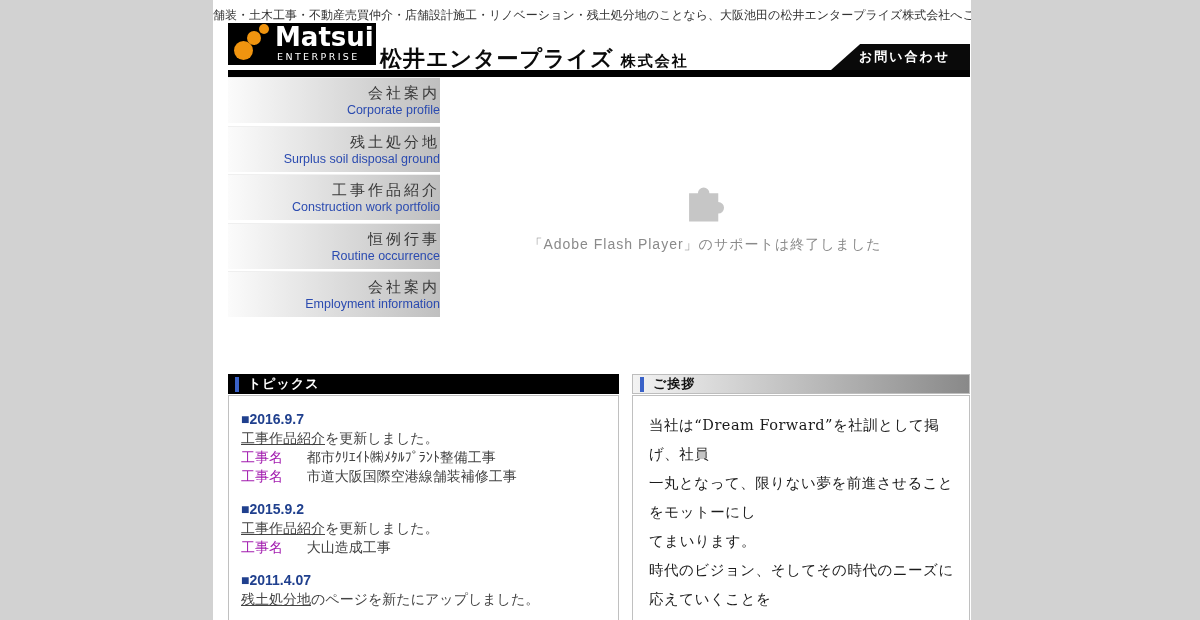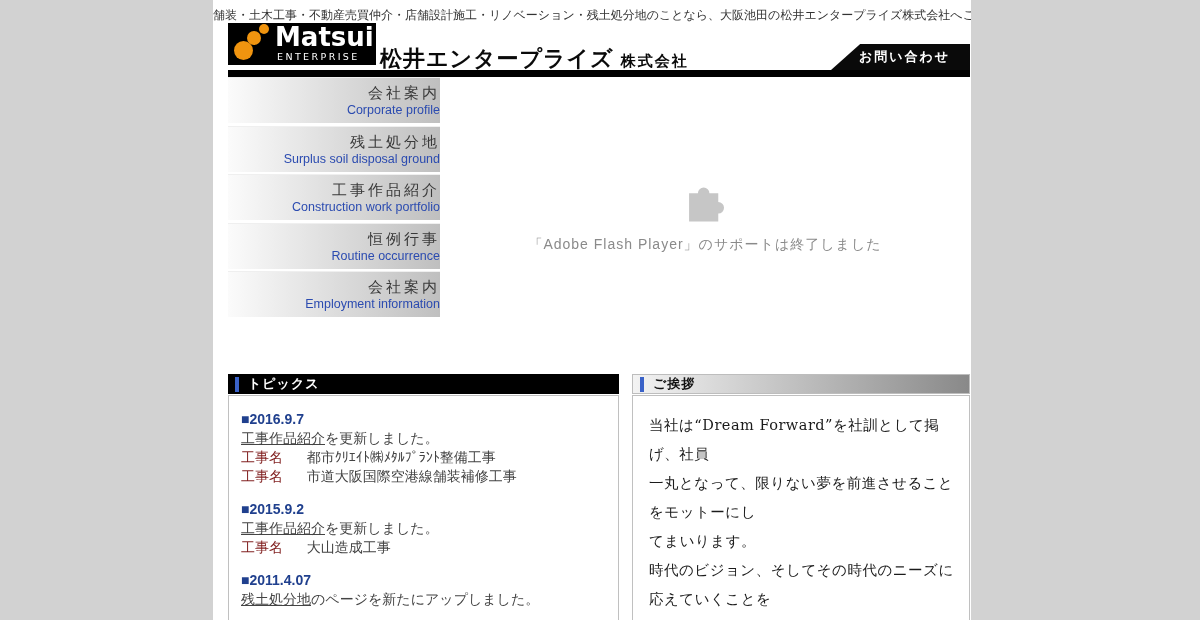--- a/index.html
+++ b/index.html
@@ -104,21 +104,21 @@
     background:#fff;border:1px solid #c0c0c0;
     height:250px;box-sizing:border-box;
     padding:14px 12px 0 12px;
     overflow:hidden;
   }
   .topic-entry{margin-bottom:14px;font-size:14px;}
   .topic-date{color:#20408e;font-weight:bold;line-height:19px;}
   .topic-line{color:#444;line-height:19px;}
   .topic-link{color:#444;text-decoration:underline;cursor:pointer;}
   .topic-work{line-height:19px;color:#444;}
-  .work-label{color:#7f1d1d;margin-right:1.7em;}
+  .work-label{color:#a21caf;margin-right:1.7em;}
   
   .greeting{position:absolute;left:419px;top:374px;width:338px;}
   .greeting .sec-header{
     background:linear-gradient(to right,#f3f3f3,#898989);
     border:1px solid #bdbdbd;box-sizing:border-box;
   }
   .greeting .sec-title{color:#111;}
   .greeting-box{
     margin-top:1px;
     background:#fff;border:1px solid #c0c0c0;

